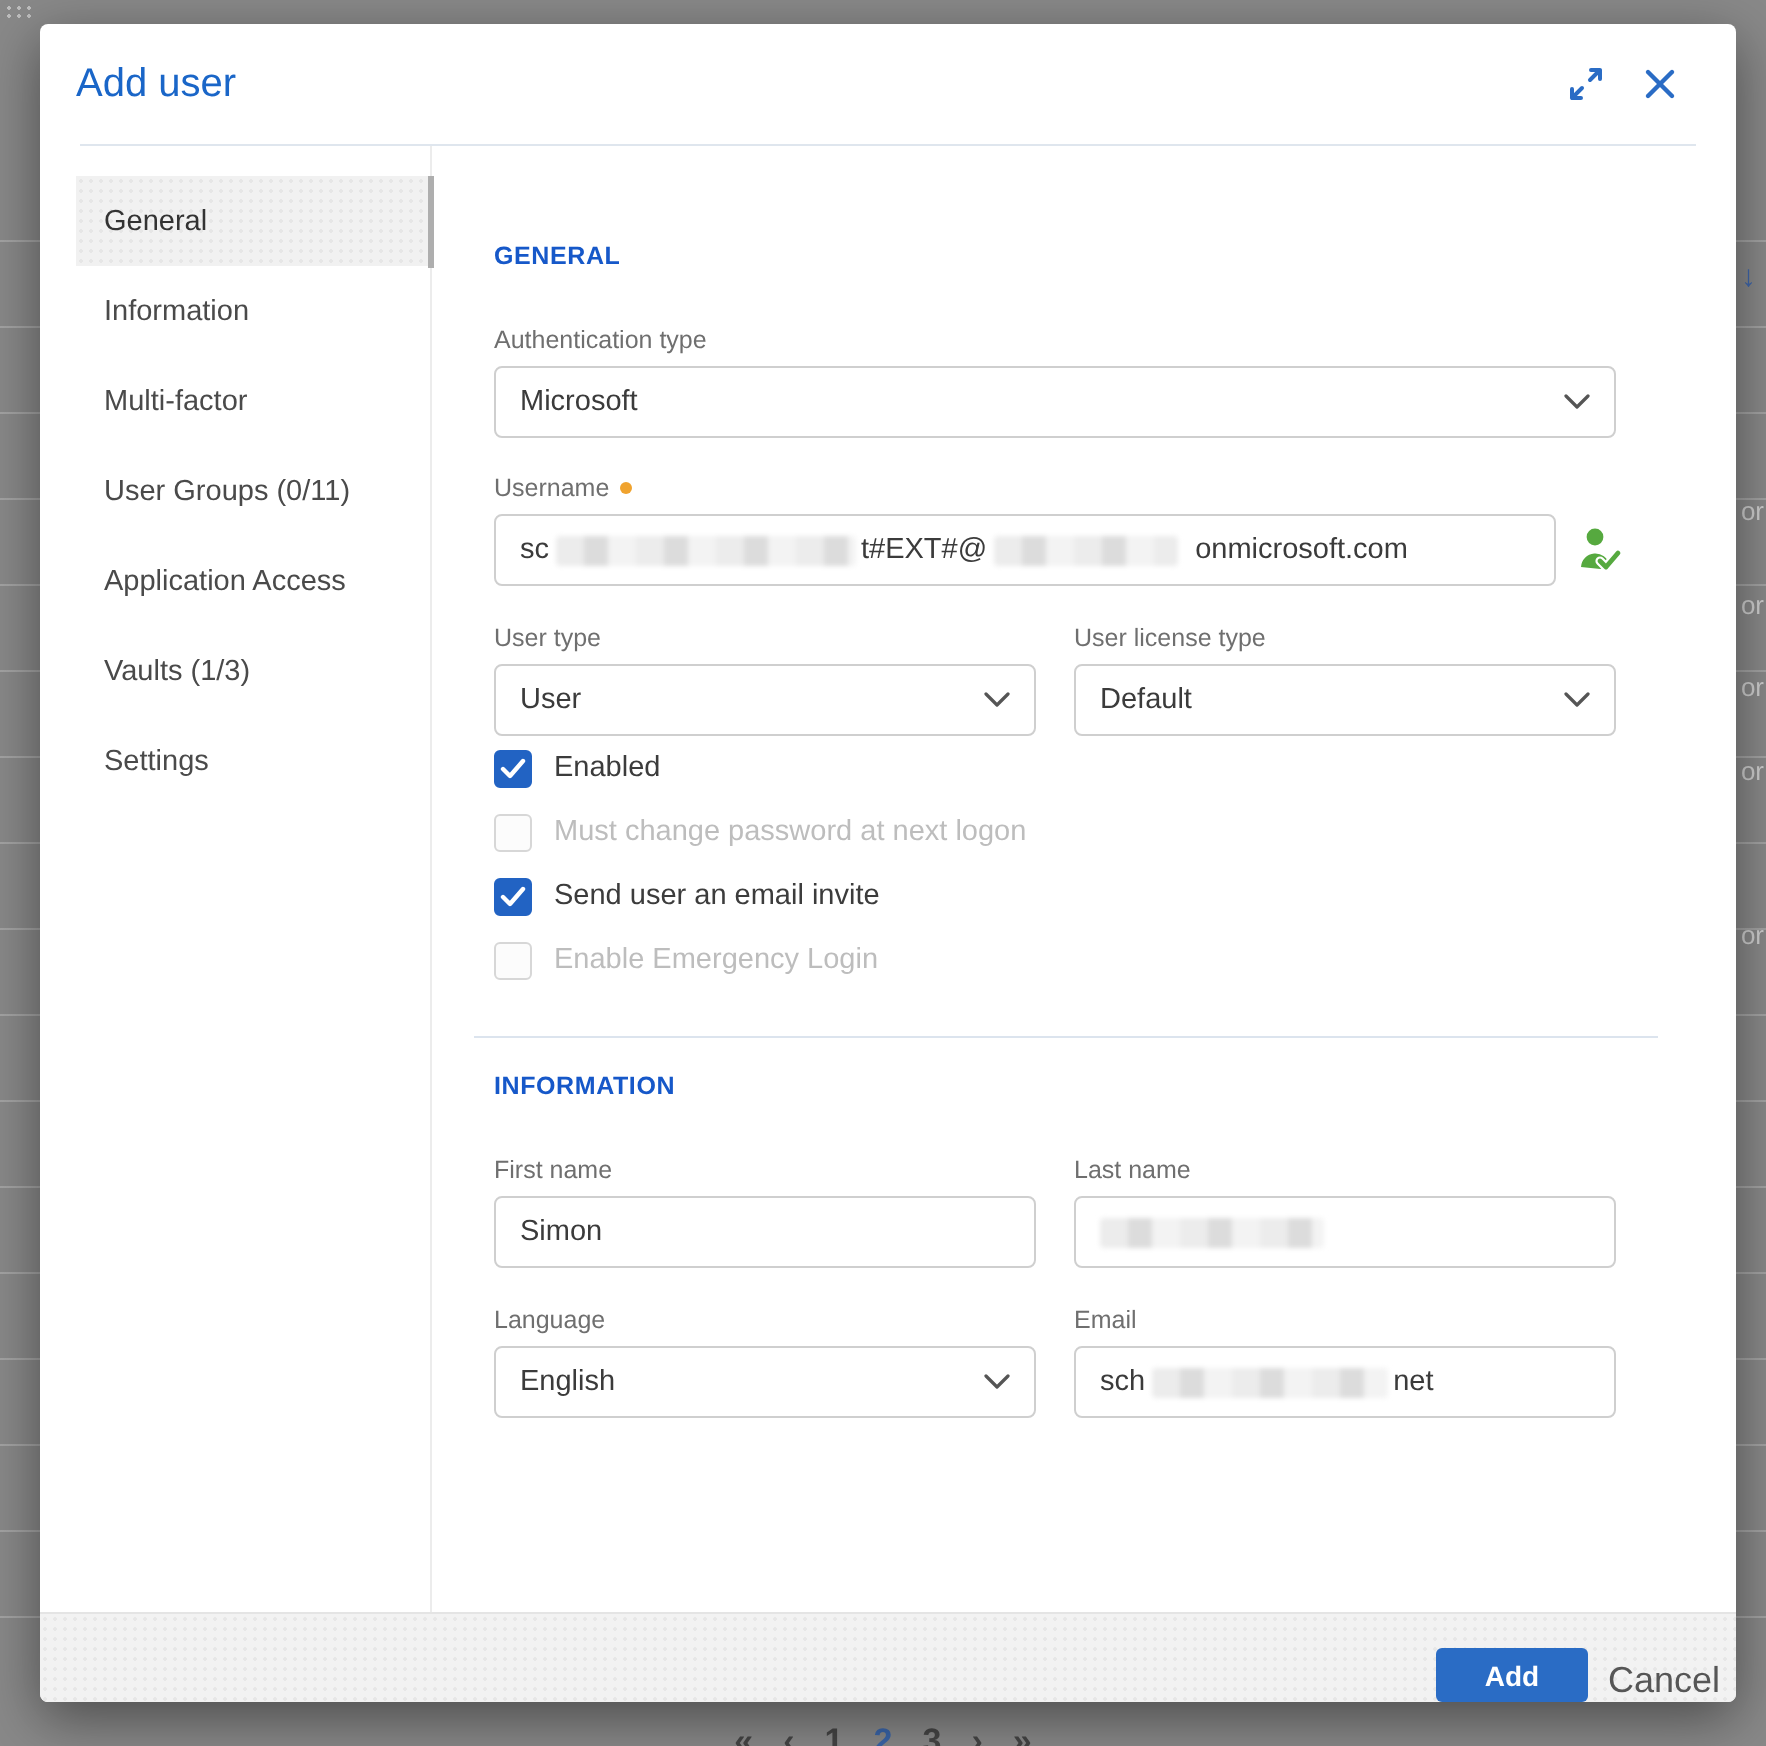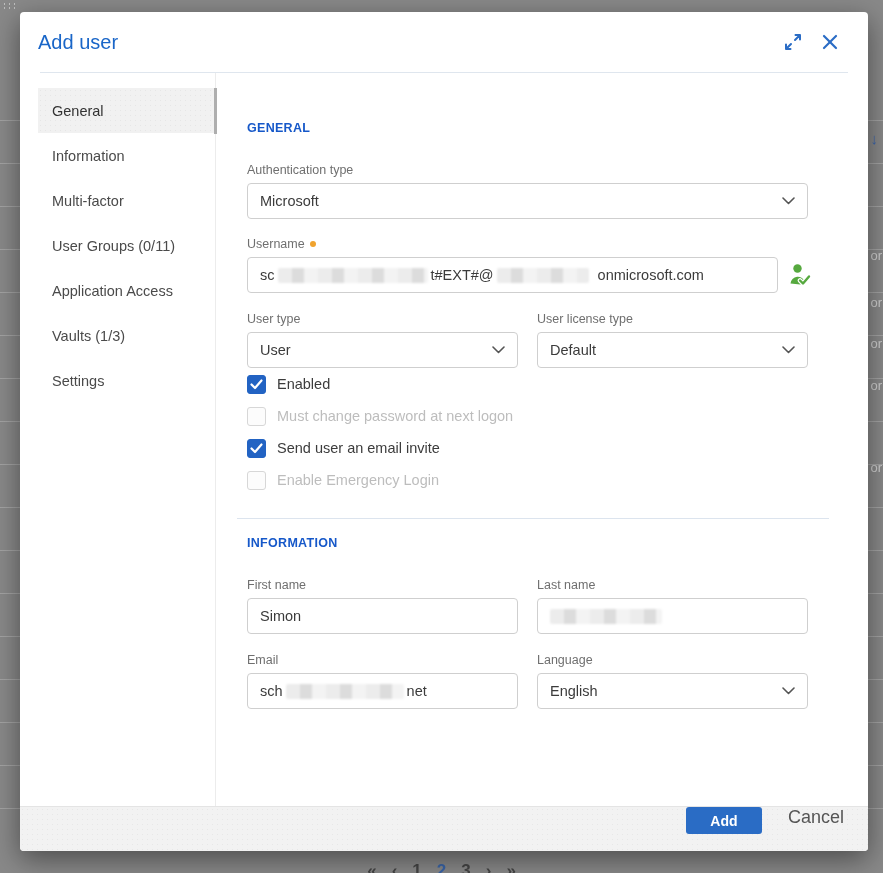--- a/index.html
+++ b/index.html
@@ -100,21 +100,21 @@
   .cb-label { font-size:14.5px; color:#3c3c3c; }
   .cb-row.disabled .cb-label { color:#bdbdbd; }
 
   .section-rule { border-bottom:1px solid #dce4ee; margin:22px -21px 0 -10px; }
 
   
   .modal-footer {
     flex:0 0 45px; background:#f2f2f2; border-top:1px solid #e4e4e4;
     border-radius:0 0 4px 4px;
     background-image:radial-gradient(#e7e7e7 .8px, transparent .8px); background-size:5px 5px;
-    display:flex; align-items:flex-start; justify-content:flex-end; gap:26px; padding-right:24px;
+    display:flex; align-items:flex-end; justify-content:flex-end; gap:10px; padding-right:8px;
   }
   .btn-add {
     width:76px; height:27px; background:#2a6cc5; color:#fff; border:none; border-radius:3px;
     font-family:inherit; font-size:14px; font-weight:700; cursor:pointer;
   }
   .btn-cancel { background:none; border:none; font-family:inherit; font-size:18px; color:#565656; cursor:pointer; }
 </style>
 </head>
 <body>
 
@@ -297,37 +297,37 @@
             </div>
           <div class="box">
             <span class="redact rw112" style="margin-left:0;"></span>
           </div>
         </div>
       </div>
 
       <div class="two-col mt19">
         <div>
           <div class="field-label">
+              <span>Language</span>
+            </div>
+          <div class="box select">
+            <span>English</span>
+            <svg class="chev" width="13" height="8" viewBox="0 0 13 8">
+                <polyline points="1,1 6.5,6.5 12,1" fill="none" stroke="#555" stroke-width="1.6" stroke-linecap="round" stroke-linejoin="round"></polyline>
+              </svg>
+          </div>
+        </div>
+        <div>
+          <div class="field-label">
               <span>Email</span>
             </div>
           <div class="box">
             <span>sch</span>
               <span class="redact rw118"></span>
               <span>net</span>
-          </div>
-        </div>
-        <div>
-          <div class="field-label">
-              <span>Language</span>
-            </div>
-          <div class="box select">
-            <span>English</span>
-            <svg class="chev" width="13" height="8" viewBox="0 0 13 8">
-                <polyline points="1,1 6.5,6.5 12,1" fill="none" stroke="#555" stroke-width="1.6" stroke-linecap="round" stroke-linejoin="round"></polyline>
-              </svg>
           </div>
         </div>
       </div>
 
     </div>
   </div>
 
   <div class="modal-footer">
     <button class="btn-add">Add</button>
     <button class="btn-cancel">Cancel</button>

